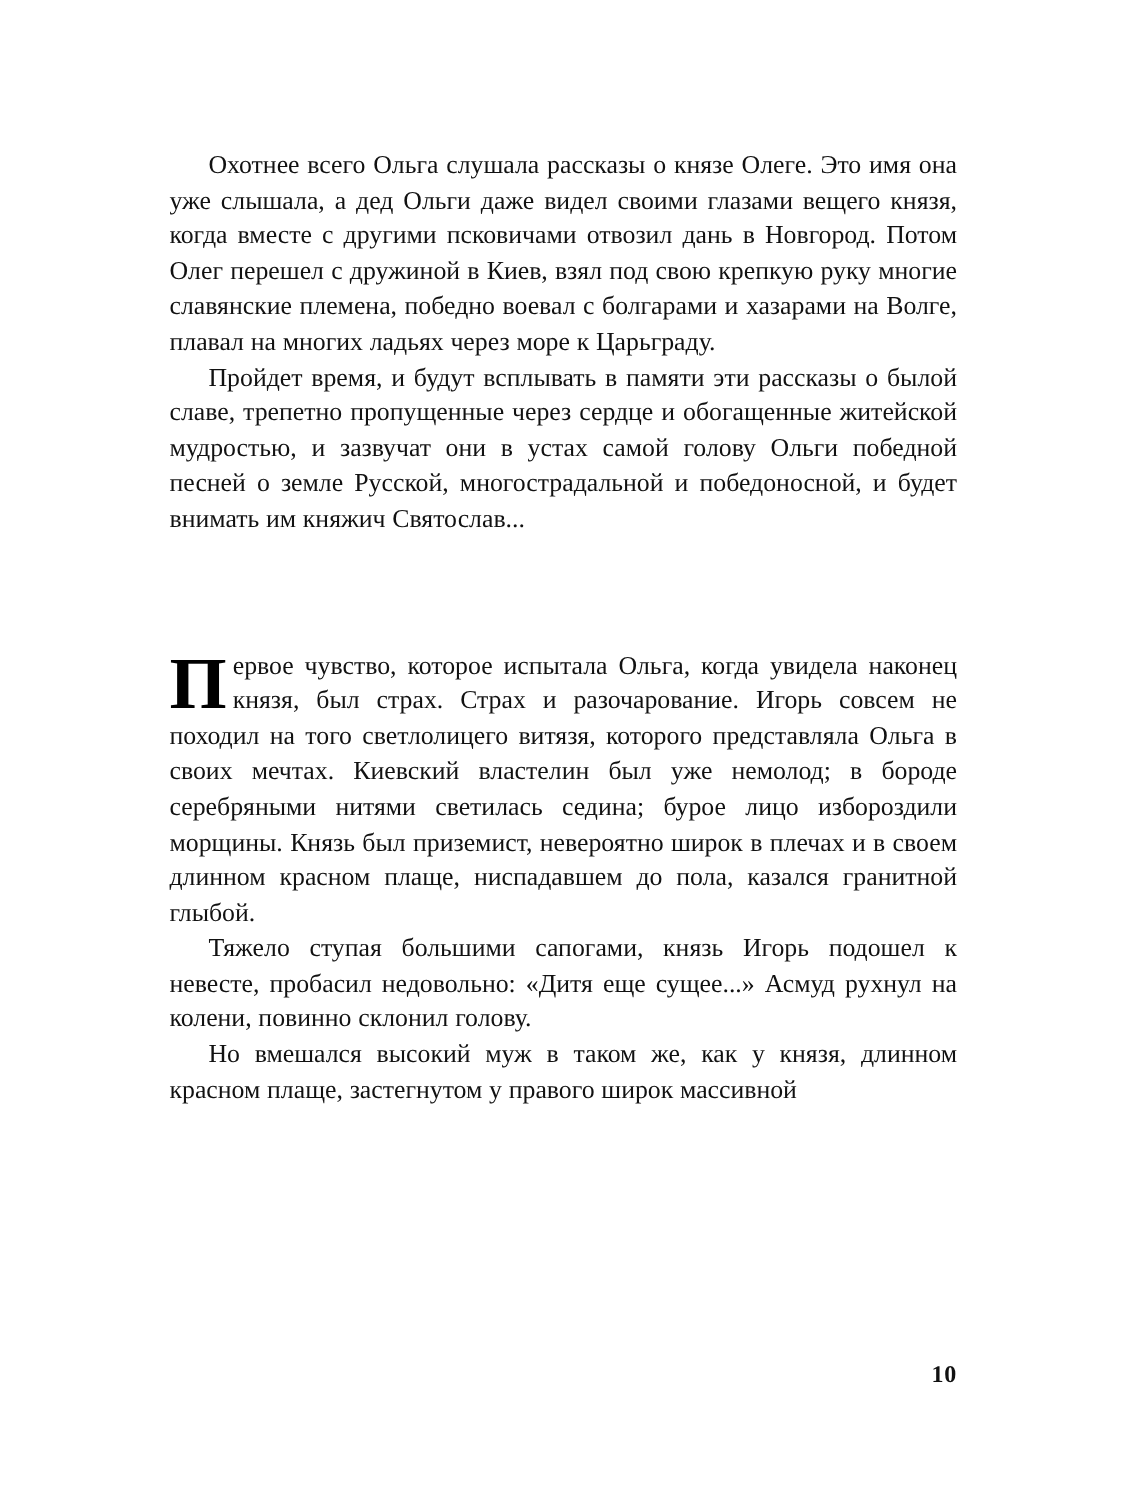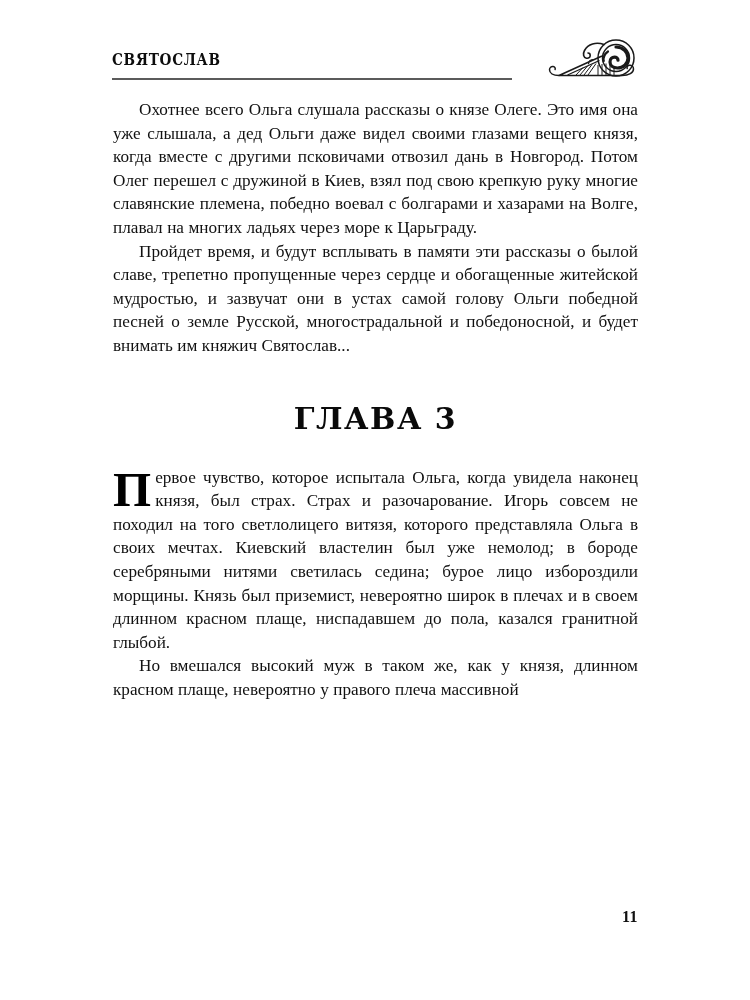--- a/index.html
+++ b/index.html
@@ -122,67 +122,35 @@
     font-weight: 700;
     color: #111111;
     letter-spacing: 0.5px;
   }
 </style>
 </head>
 <body>
 
 <div class="page">
 
-  <div class="header-block">
-    <div class="running-head">СВЯТОСЛАВ</div>
-
-    <div class="head-rule"></div>
-
-    <div class="head-ornament">
-      <svg width="150" height="50" viewBox="0 0 150 50" xmlns="http://www.w3.org/2000/svg">
-        <g fill="none" stroke="#1a1a1a" stroke-width="1.5">
-
-          <circle cx="112" cy="20" r="18"></circle>
-          <circle cx="112" cy="20" r="13.5"></circle>
-
-          <path d="M112 9 C119 9 124 14 124 20 C124 26 119 30 113.5 30 C109 30 106 27.5 106 24 C106 21 108 19.2 110.5 19.2 C112.5 19.2 114 20.5 114 22.2" stroke-width="3.2" stroke-linecap="round"></path>
-          <path d="M104 13.5 C100.5 16 99 19.5 99.8 23" stroke-width="2.2" stroke-linecap="round"></path>
-
-          <path d="M100 6.5 C92 3.5 84 6 80.5 12.5 C78.5 16.2 79.6 19.6 82.4 20.2 C84.6 20.7 86.2 19.3 86.2 17.4 C86.2 15.9 85.2 15 84 15" stroke-width="1.6" stroke-linecap="round"></path>
-
-          <path d="M98 18 L55 37.5 L118 37.5" stroke-width="1.6" stroke-linejoin="round"></path>
-          <path d="M95.5 22.5 L63.5 37" stroke-width="1.3"></path>
-
-          <path d="M72 37 L79 29.5 M76 37 L83.5 28 M80 37 L88 26.5 M84 37 L92 25.5" stroke-width="1"></path>
-          <path d="M94 37 L94 27 M98 37 L98 26 M102 37 L102 25.5 M106 37 L106 26.5 M110 37 L110 28" stroke-width="1"></path>
-
-          <path d="M55 37.5 C49 37.5 45.5 35 45.5 31.8 C45.5 29.6 47.2 28.2 49.2 28.5 C50.8 28.8 51.6 30.2 51.1 31.6" stroke-width="1.5" stroke-linecap="round"></path>
-
-          <path d="M118 37.5 C125 37.5 129.5 34.8 129.5 31 C129.5 28.4 127.6 26.8 125.4 27.2 C123.6 27.5 122.7 29 123.2 30.5" stroke-width="1.5" stroke-linecap="round"></path>
-
-          <path d="M90 21.5 C86.5 21.5 84.5 23.6 84.5 26.2" stroke-width="1.2"></path>
-        </g>
-      </svg>
-    </div>
-  </div>
 
   <div class="body-col">
 
     <p class="para">Охотнее всего Ольга слушала рассказы о князе Олеге. Это имя она уже слышала, а дед Ольги даже видел своими глазами вещего князя, когда вместе с другими псковичами отвозил дань в Новгород. Потом Олег перешел с дружиной в Киев, взял под свою крепкую руку многие славянские племена, победно воевал с болгарами и хазарами на Волге, плавал на многих ладьях через море к Царьграду.</p>
     <p class="para">Пройдет время, и будут всплывать в памяти эти рассказы о былой славе, трепетно пропущенные через сердце и обогащенные житейской мудростью, и зазвучат они в устах самой голову Ольги победной песней о земле Русской, многострадальной и победоносной, и будет внимать им княжич Святослав...</p>
 
     <div class="chap-gap-top"></div>
 
-    <h2 class="chapter-title">ГЛАВА 3</h2>
 
     <div class="chap-gap-bottom"></div>
 
     <p class="para no-indent dropcap-para">
       <span class="dropcap">П</span><span>ервое чувство, которое испытала Ольга, когда увидела наконец князя, был страх. Страх и разочарование. Игорь совсем не походил на того светлолицего витязя, которого представляла Ольга в своих мечтах. Киевский властелин был уже немолод; в бороде серебряными нитями светилась седина; бурое лицо избороздили морщины. Князь был приземист, невероятно широк в плечах и в своем длинном красном плаще, ниспадавшем до пола, казался гранитной глыбой.</span>
     </p>
 
-    <p class="para">Но вмешался высокий муж в таком же, как у князя, длинном красном плаще, невероятно у правого плеча массивной</p>
+    <p class="para">Тяжело ступая большими сапогами, князь Игорь подошел к невесте, пробасил недовольно: «Дитя еще сущее...» Асмуд рухнул на колени, повинно склонил голову.</p>
+    <p class="para">Но вмешался высокий муж в таком же, как у князя, длинном красном плаще, застегнутом у правого широк массивной</p>
 
   </div>
 
-  <div class="page-number">11</div>
+  <div class="page-number">10</div>
 
 </div>
 
 </body></html>

